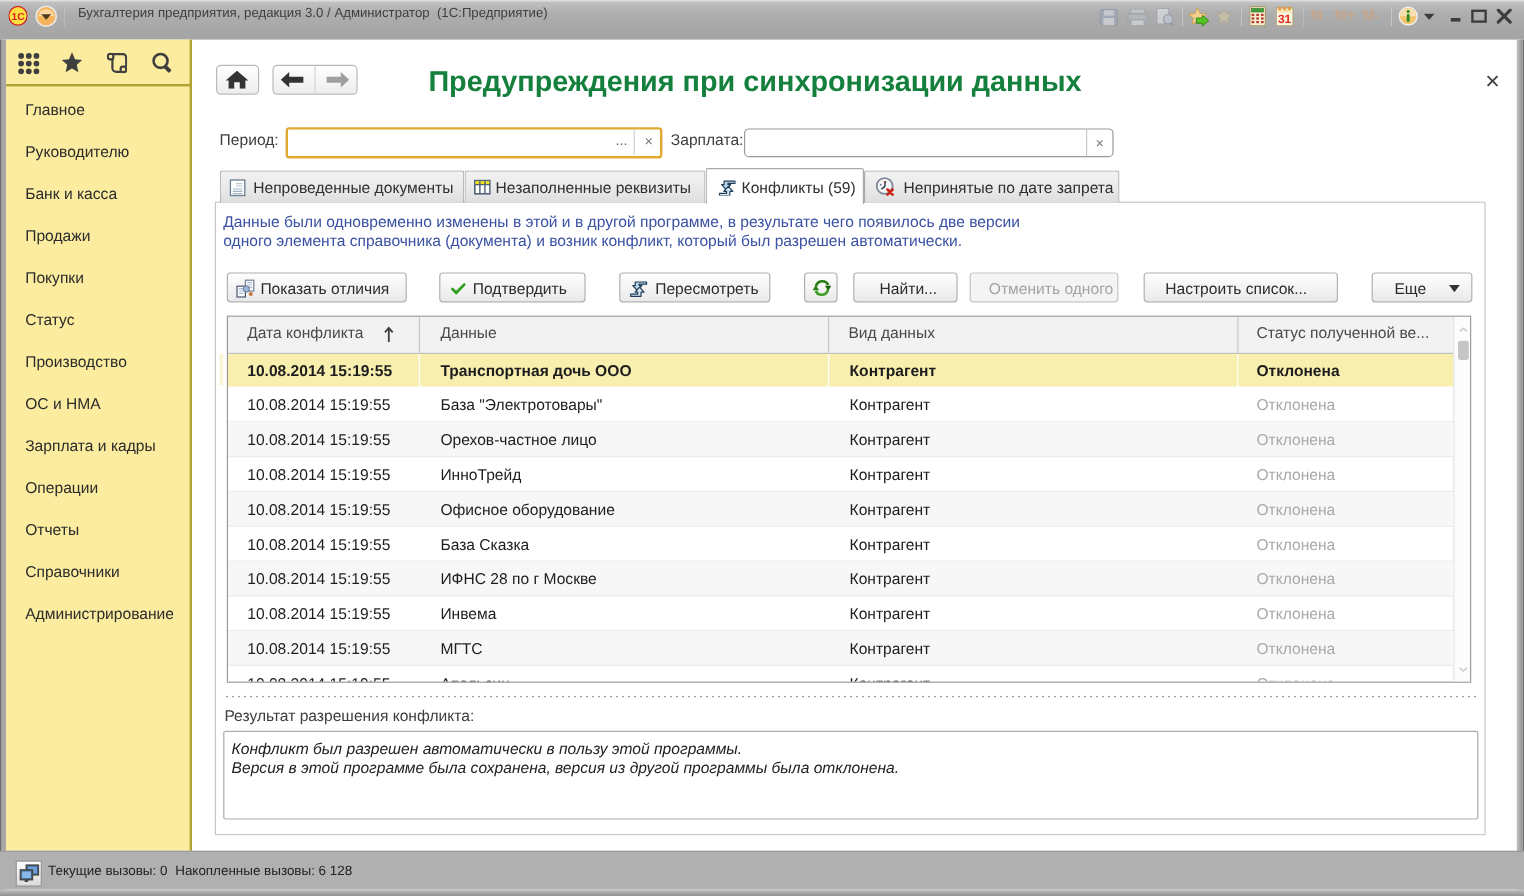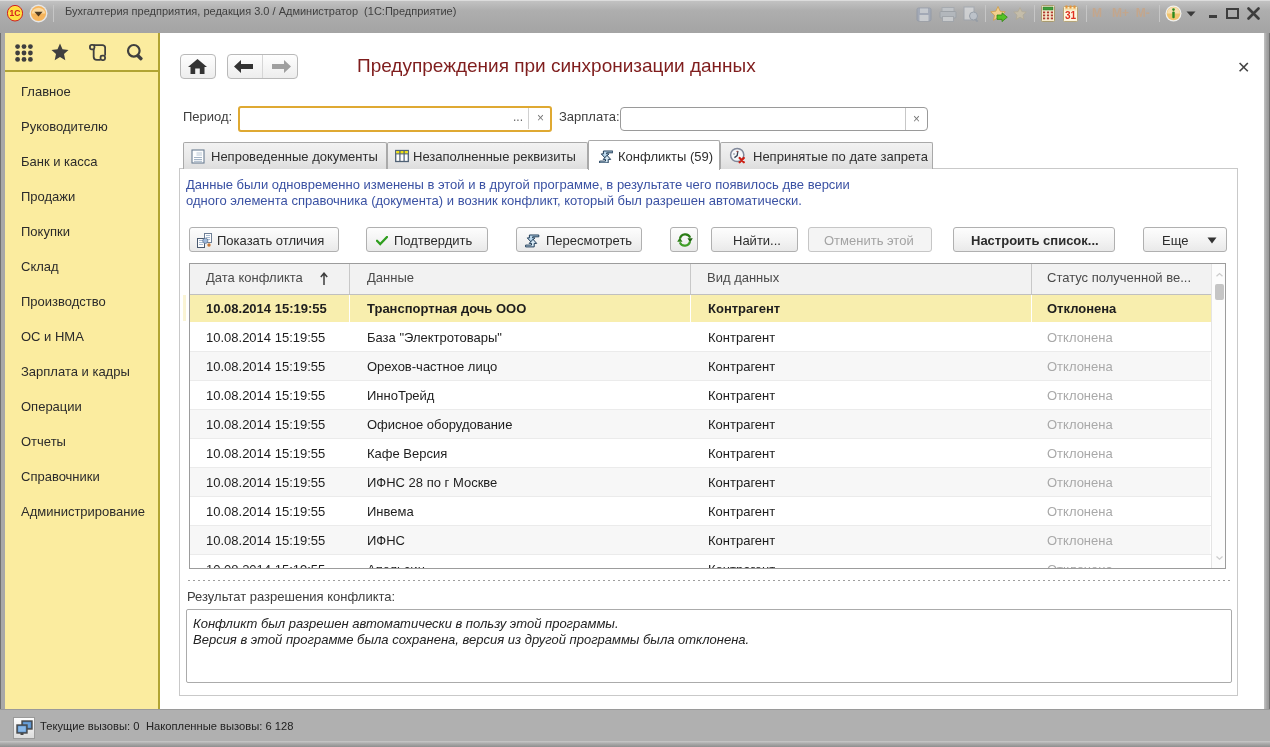--- a/index.html
+++ b/index.html
@@ -20,21 +20,21 @@
 .tbsep { top:5px; width:1px; height:17px; background:#8f8f8f; border-right:1px solid #c6c6c6; }
 
 
 #sidebar { left:5px; top:33px; width:155px; height:676px; background:#fbec9f; border-right:2px solid #b1a433; }
 #sbiconrow { left:5px; top:33px; width:155px; height:39px; border-bottom:2px solid #b1a433; }
 .sbitem { left:21px; font-size:13px; color:#2b2b2b; white-space:nowrap; }
 
 
 .navbtn { top:54px; height:25px; background:linear-gradient(180deg,#fefefe 0,#f4f4f4 60%,#ededed 100%);
   border:1px solid #b9b9b9; border-radius:4px; }
-#formtitle { left:357px; top:55px; font-size:19px; font-weight:normal; color:#7f1d1d; }
+#formtitle { left:357px; top:55px; font-size:24px; font-weight:bold; color:#15803d; }
 #closex { left:1237px; top:58px; font-size:16px; color:#444; }
 
 .lbl { font-size:13px; color:#3d3d3d; white-space:nowrap; }
 #period-input { left:238px; top:106px; width:314px; height:26px; background:#fff;
   border:2px solid #dfa932; border-radius:3px; }
 #reason-input { left:620px; top:107px; width:308px; height:24px; background:#fff;
   border:1px solid #9a9a9a; border-radius:4px; }
 
 
 #tabpanel { left:179px; top:168px; width:1059px; height:528px; border:1px solid #c9c9c9; background:#fff; }
@@ -191,21 +191,21 @@
 </svg>
 <svg class="abs" style="left:126px; top:43px;" width="19" height="19" viewBox="0 0 19 19">
   <circle cx="7.8" cy="7.8" r="5.8" fill="none" stroke="#3f3f3f" stroke-width="2.2"></circle>
   <rect x="12.2" y="10.6" width="7" height="3.4" rx="1" transform="rotate(45 12.2 10.6)" fill="#3f3f3f"></rect>
 </svg>
 <div class="abs sbitem" style="top:84px;">Главное</div>
 <div class="abs sbitem" style="top:119px;">Руководителю</div>
 <div class="abs sbitem" style="top:154px;">Банк и касса</div>
 <div class="abs sbitem" style="top:189px;">Продажи</div>
 <div class="abs sbitem" style="top:224px;">Покупки</div>
-<div class="abs sbitem" style="top:259px;">Склад</div>
+<div class="abs sbitem" style="top:259px;">Статус</div>
 <div class="abs sbitem" style="top:294px;">Производство</div>
 <div class="abs sbitem" style="top:329px;">ОС и НМА</div>
 <div class="abs sbitem" style="top:364px;">Зарплата и кадры</div>
 <div class="abs sbitem" style="top:399px;">Операции</div>
 <div class="abs sbitem" style="top:434px;">Отчеты</div>
 <div class="abs sbitem" style="top:469px;">Справочники</div>
 <div class="abs sbitem" style="top:504px;">Администрирование</div>
 
 <div class="abs navbtn" style="left:180px; width:36px;"></div>
 <div class="abs navbtn" style="left:227px; width:71px;"></div>
@@ -316,24 +316,24 @@
     <path d="M4 7.6 A5.4 5.4 0 0 1 14.2 6.6" fill="none" stroke="#2b7d16" stroke-width="2.2"></path>
     <path d="M11.5 7.2 L16.8 7.2 L14.1 11.4 Z" fill="#1e6410"></path>
     <path d="M14 10.4 A5.4 5.4 0 0 1 3.8 11.4" fill="none" stroke="#3f9e27" stroke-width="2.2"></path>
     <path d="M1.2 10.8 L6.5 10.8 L3.8 6.6 Z" fill="#2b7d16"></path>
   </svg>
 </div>
 <div class="abs btn" style="left:711px; width:87px;">
     <span class="btxt" style="left:21px;">Найти...</span>
   </div>
 <div class="abs btn disabled" style="left:808px; width:124px;">
-    <span class="btxt" style="left:15px;">Отменить этой</span>
+    <span class="btxt" style="left:15px;">Отменить одного</span>
   </div>
 <div class="abs btn" style="left:953px; width:162px;">
-    <span class="btxt" style="left:17px;font-weight:bold;">Настроить список...</span>
+    <span class="btxt" style="left:17px;">Настроить список...</span>
   </div>
 <div class="abs btn" style="left:1143px; width:84px;">
     <span class="btxt" style="left:18px;">Еще</span>
   <svg style="position:absolute; right:9px; top:9px;" width="10" height="7" viewBox="0 0 10 7">
       <path d="M0.5 0.5 h9 L5 6.5 Z" fill="#333"></path>
     </svg>
 </div>
 
 <div class="abs" style="left:183px; top:295px; width:3px; height:26px; background:#faf4d4;"></div>
 <div class="abs" id="grid">
@@ -422,21 +422,21 @@
         <div class="gcell gray" style="left:842px;width:179px;">
           <span style="left:15px;">Отклонена</span>
         </div>
         <div style="position:absolute;left:0;top:28px;width:1021px;height:1px;background:#ebebeb;"></div>
       </div>
       <div class="grow" style="top:175px;">
         <div class="gcell" style="left:0;width:159px;">
           <span style="left:16px;">10.08.2014 15:19:55</span>
         </div>
         <div class="gcell" style="left:160px;width:340px;">
-          <span style="left:17px;">Кафе Версия</span>
+          <span style="left:17px;">База Сказка</span>
         </div>
         <div class="gcell" style="left:501px;width:340px;">
           <span style="left:17px;">Контрагент</span>
         </div>
         <div class="gcell gray" style="left:842px;width:179px;">
           <span style="left:15px;">Отклонена</span>
         </div>
         <div style="position:absolute;left:0;top:28px;width:1021px;height:1px;background:#ebebeb;"></div>
       </div>
       <div class="grow" style="top:204px;background:#f7f7f7;">
@@ -467,21 +467,21 @@
         <div class="gcell gray" style="left:842px;width:179px;">
           <span style="left:15px;">Отклонена</span>
         </div>
         <div style="position:absolute;left:0;top:28px;width:1021px;height:1px;background:#ebebeb;"></div>
       </div>
       <div class="grow" style="top:262px;background:#f7f7f7;">
         <div class="gcell" style="left:0;width:159px;">
           <span style="left:16px;">10.08.2014 15:19:55</span>
         </div>
         <div class="gcell" style="left:160px;width:340px;">
-          <span style="left:17px;">ИФНС</span>
+          <span style="left:17px;">МГТС</span>
         </div>
         <div class="gcell" style="left:501px;width:340px;">
           <span style="left:17px;">Контрагент</span>
         </div>
         <div class="gcell gray" style="left:842px;width:179px;">
           <span style="left:15px;">Отклонена</span>
         </div>
         <div style="position:absolute;left:0;top:28px;width:1021px;height:1px;background:#ebebeb;"></div>
       </div>
       <div class="grow" style="top:291px;">

